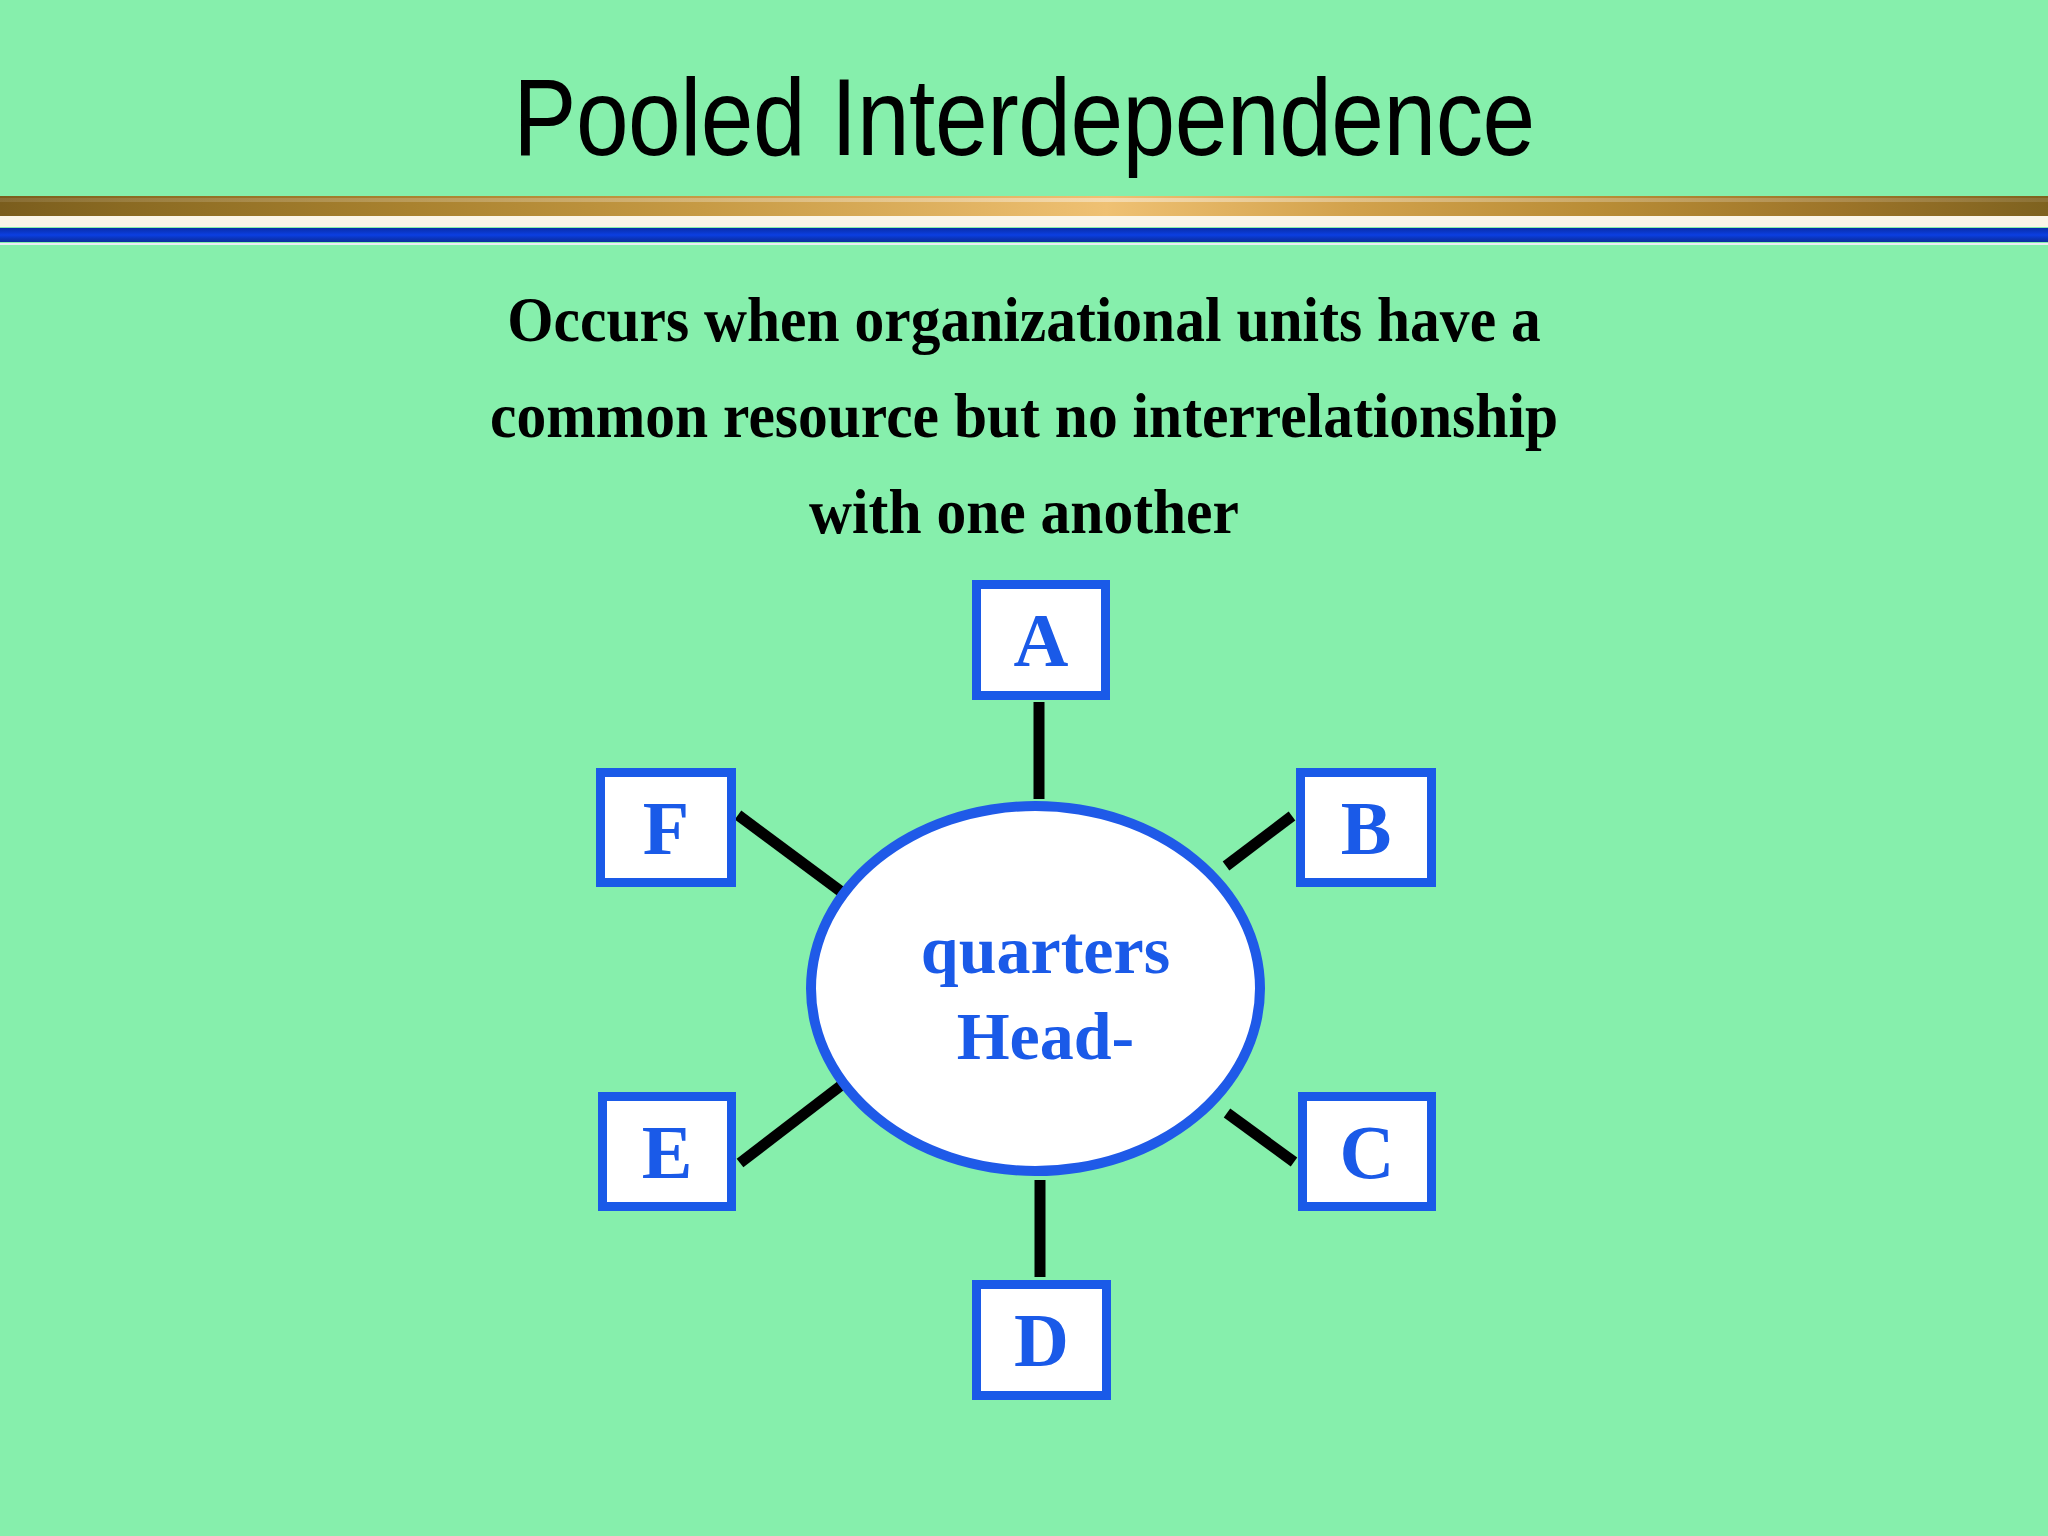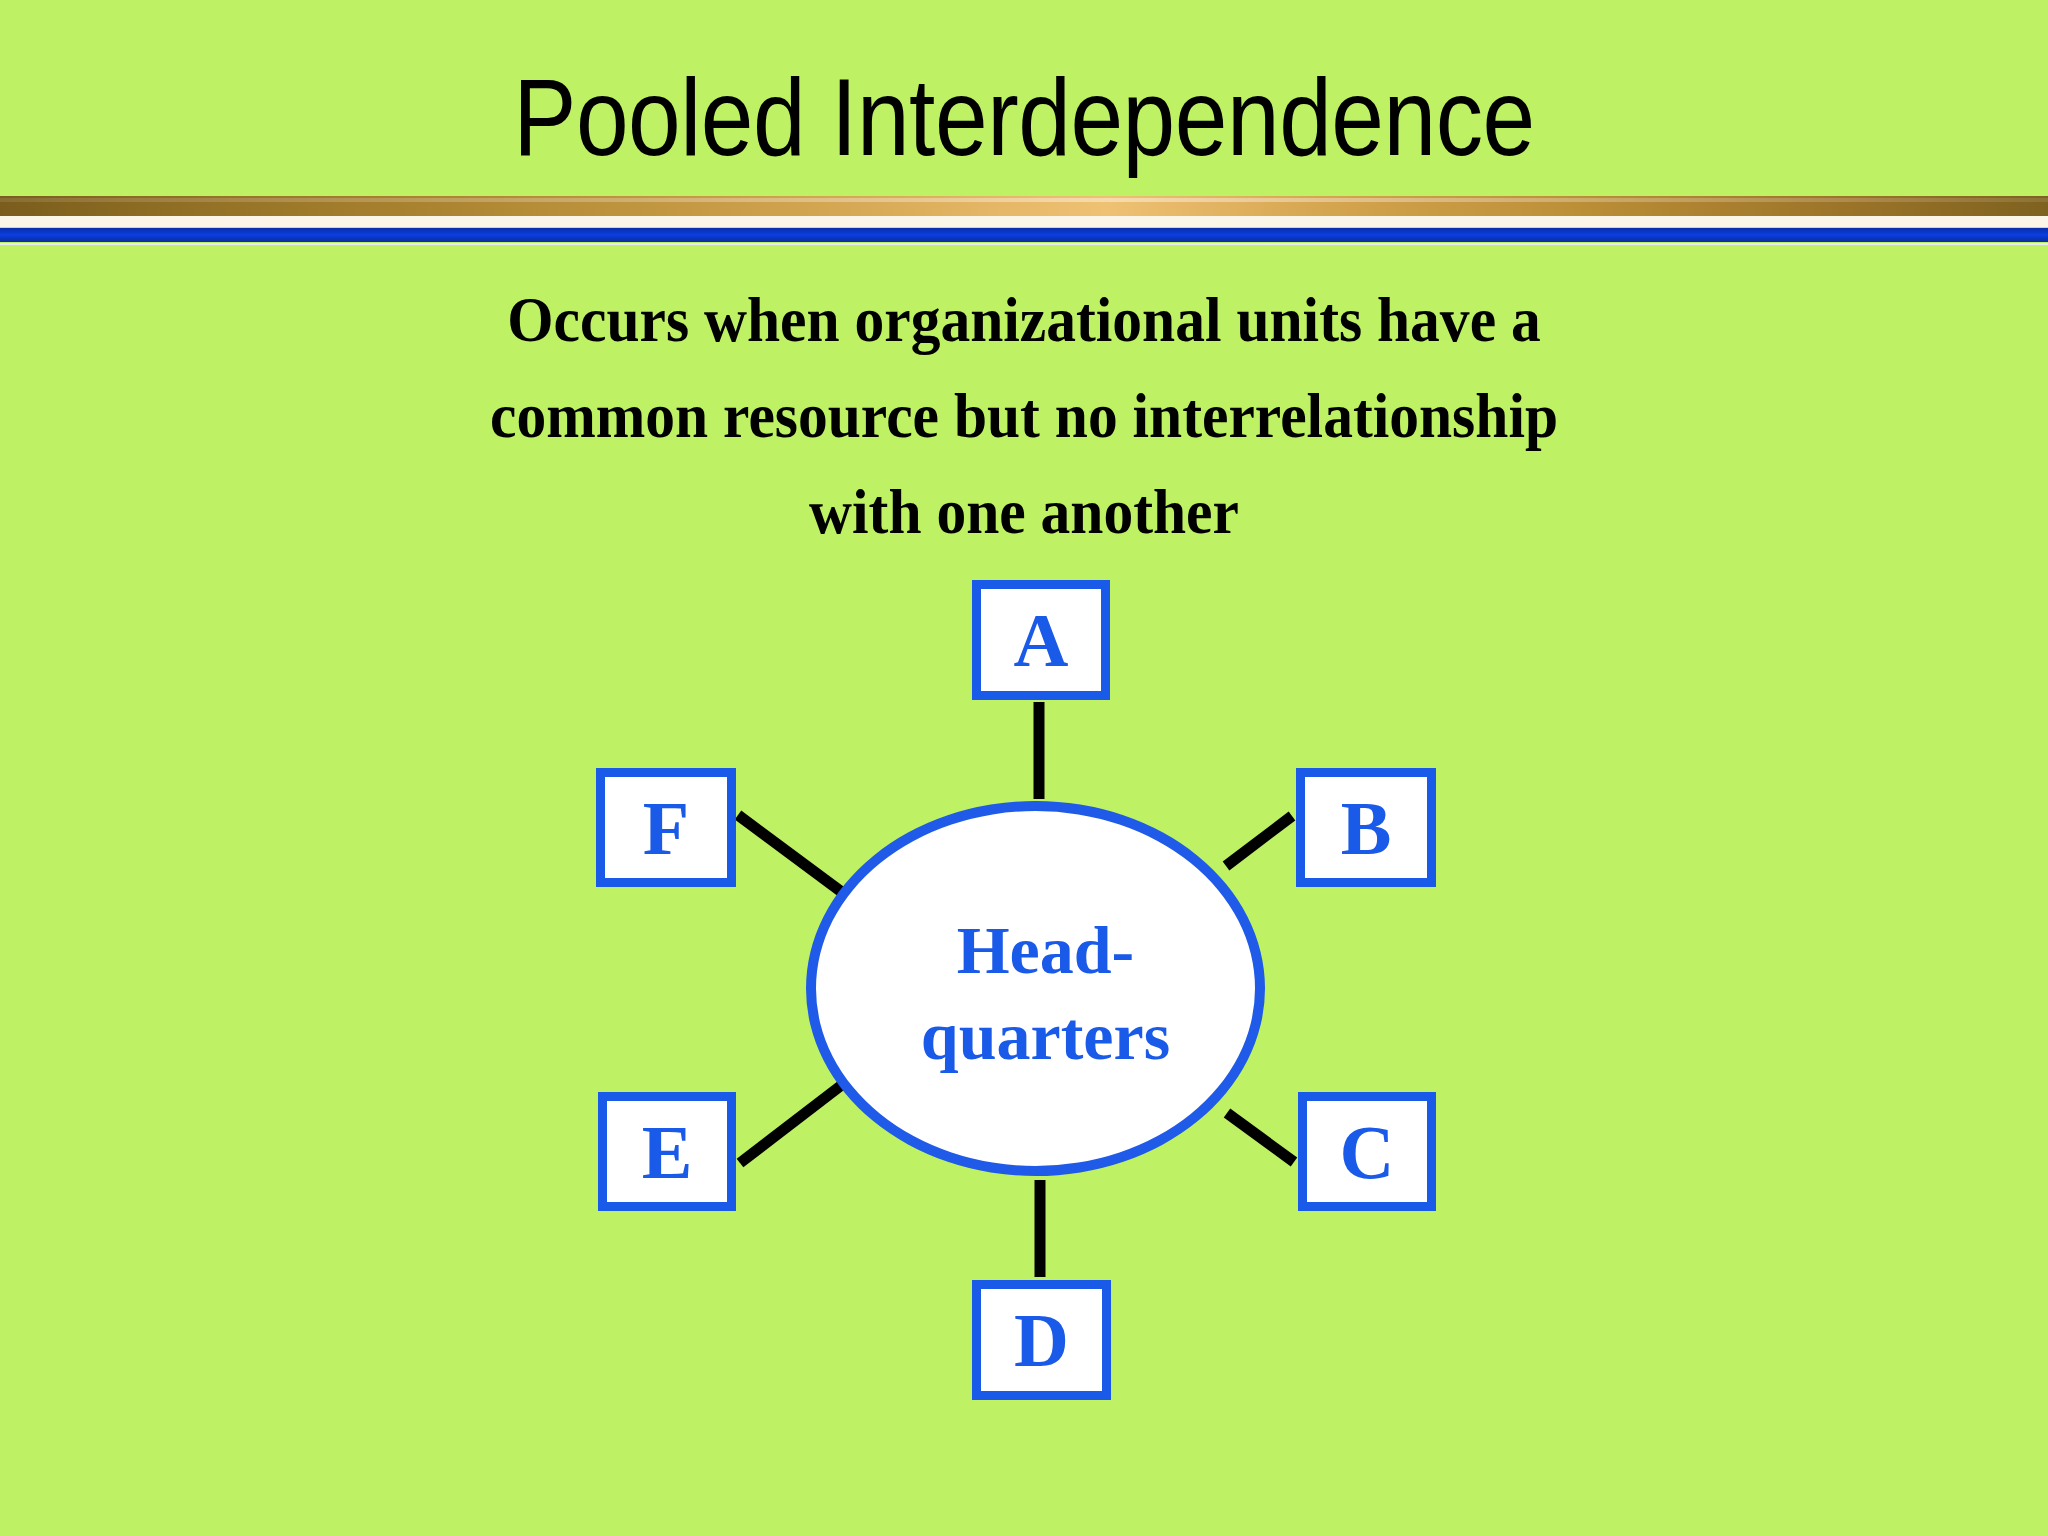--- a/index.html
+++ b/index.html
@@ -14,21 +14,21 @@
     font-family: "Liberation Sans", sans-serif;
     position: relative;
   }
 
   
   #slide {
     position: absolute;
     left: 0; top: 0;
     width: 2048px;
     height: 1536px;
-    background: #bef264;
+    background: #86efac;
   }
 
   
   #title {
     position: absolute;
     left: 0;
     top: 58px;
     width: 2048px;
     text-align: center;
     font-family: "Liberation Sans", sans-serif;
@@ -214,22 +214,22 @@
         <line x1="1292" y1="816" x2="1226" y2="866"></line>
         <line x1="1294" y1="1162" x2="1227" y2="1113"></line>
         <line x1="1040" y1="1180" x2="1040" y2="1277"></line>
         <line x1="740" y1="1163" x2="843" y2="1084"></line>
         <line x1="738" y1="815" x2="843" y2="893"></line>
       </g>
     </svg>
 
     <div id="hq-ellipse">
       <div id="hq-label">
+        <span class="hq-line">quarters</span>
         <span class="hq-line">Head-</span>
-        <span class="hq-line">quarters</span>
       </div>
     </div>
 
     <div class="node-box" id="node-a">
       <span>A</span>
     </div>
     <div class="node-box" id="node-b">
       <span>B</span>
     </div>
     <div class="node-box" id="node-c">

